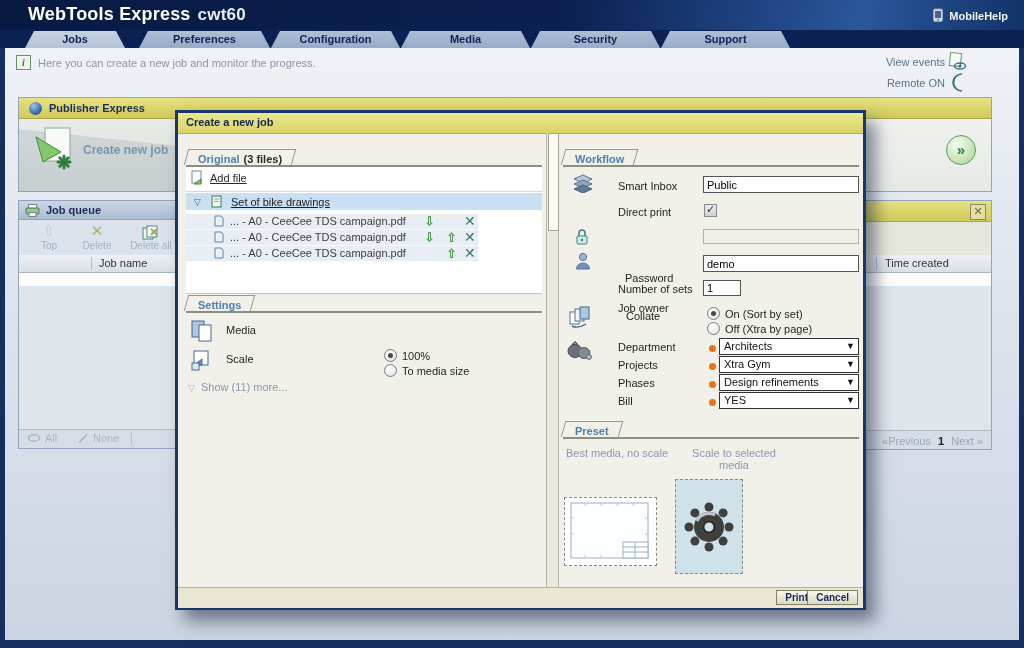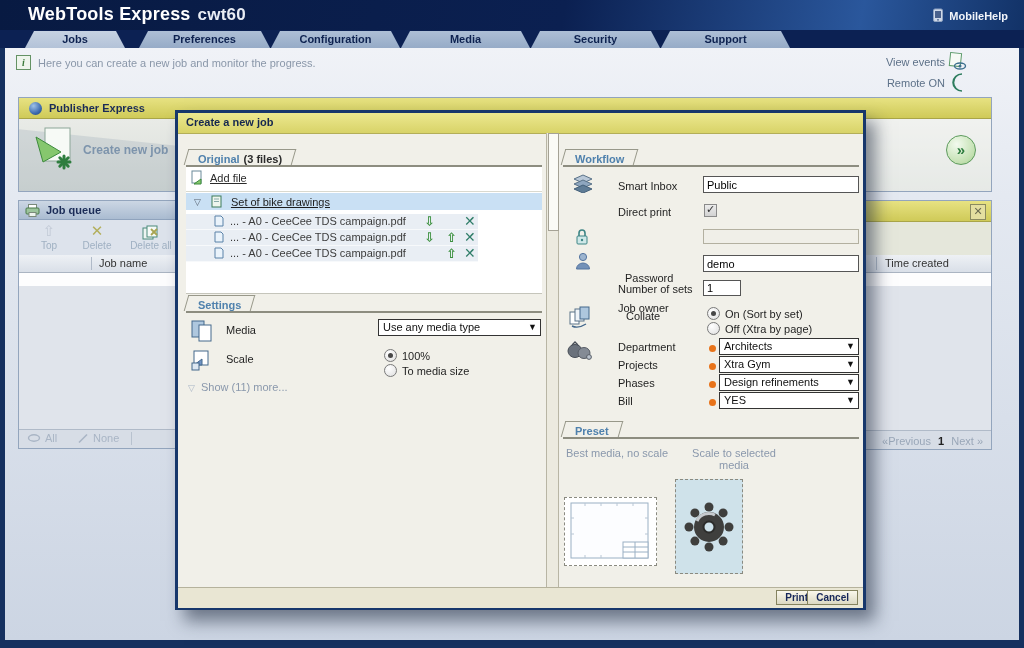--- a/index.html
+++ b/index.html
@@ -352,24 +352,20 @@
     <div class="dtab" style="left:8px;top:182px;">
       <span class="t">Settings</span>
     </div>
     <div class="drule" style="left:8px;top:198px;width:356px;"></div>
 
     <svg class="wicon" style="left:12px;top:206px;" width="24" height="24" viewBox="0 0 24 24">
       <rect x="2" y="2" width="12" height="16" fill="#aec7de" stroke="#44688c"></rect>
       <rect x="9" y="6" width="12" height="16" fill="#fff" stroke="#44688c"></rect>
     </svg>
     <div class="flabel" style="left:48px;top:211px;">Media</div>
-    <div class="selbox" style="left:200px;top:206px;width:163px;">
-      <span class="sv">Use any media type</span>
-      <span class="sa"></span>
-    </div>
 
     <svg class="wicon" style="left:12px;top:236px;" width="22" height="22" viewBox="0 0 22 22">
       <rect x="4" y="2" width="14" height="14" fill="#fff" stroke="#44688c"></rect>
       <polygon points="4,16 12,10 12,16" fill="#6f93c4" stroke="#44688c"></polygon>
       <rect x="2" y="14" width="7" height="7" fill="#dde8f2" stroke="#44688c"></rect>
     </svg>
     <div class="flabel" style="left:48px;top:240px;">Scale</div>
     <div class="radio sel" style="left:206px;top:236px;"></div>
     <div class="rlabel" style="left:224px;top:237px;">100%</div>
     <div class="radio" style="left:206px;top:251px;"></div>

